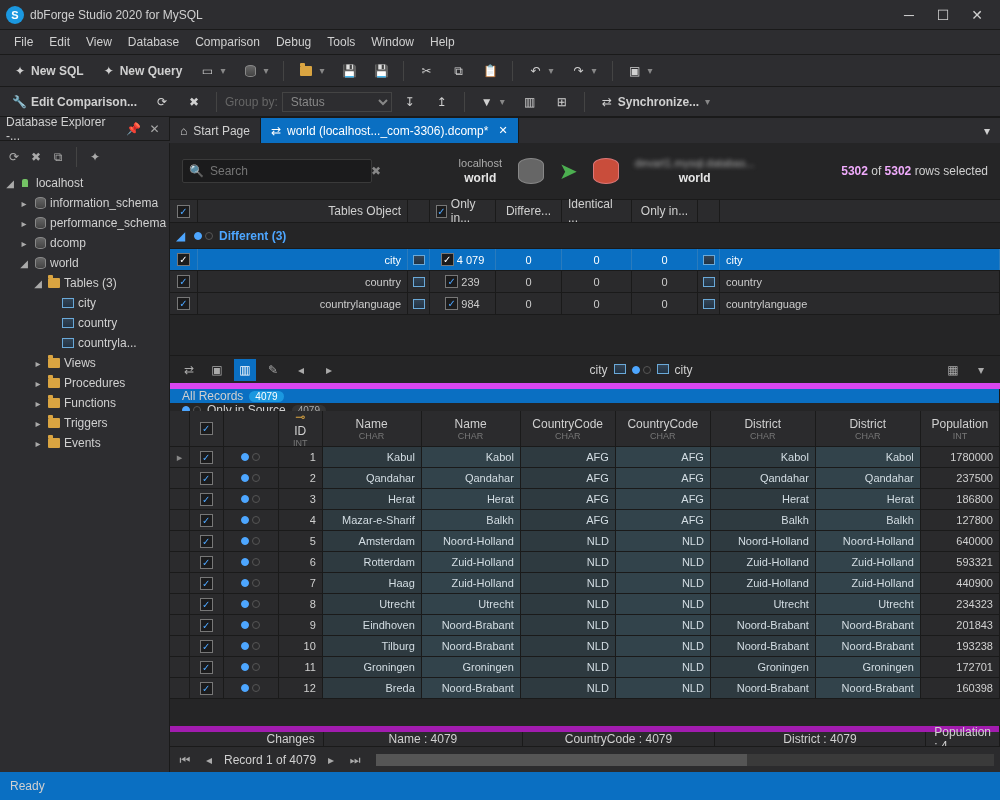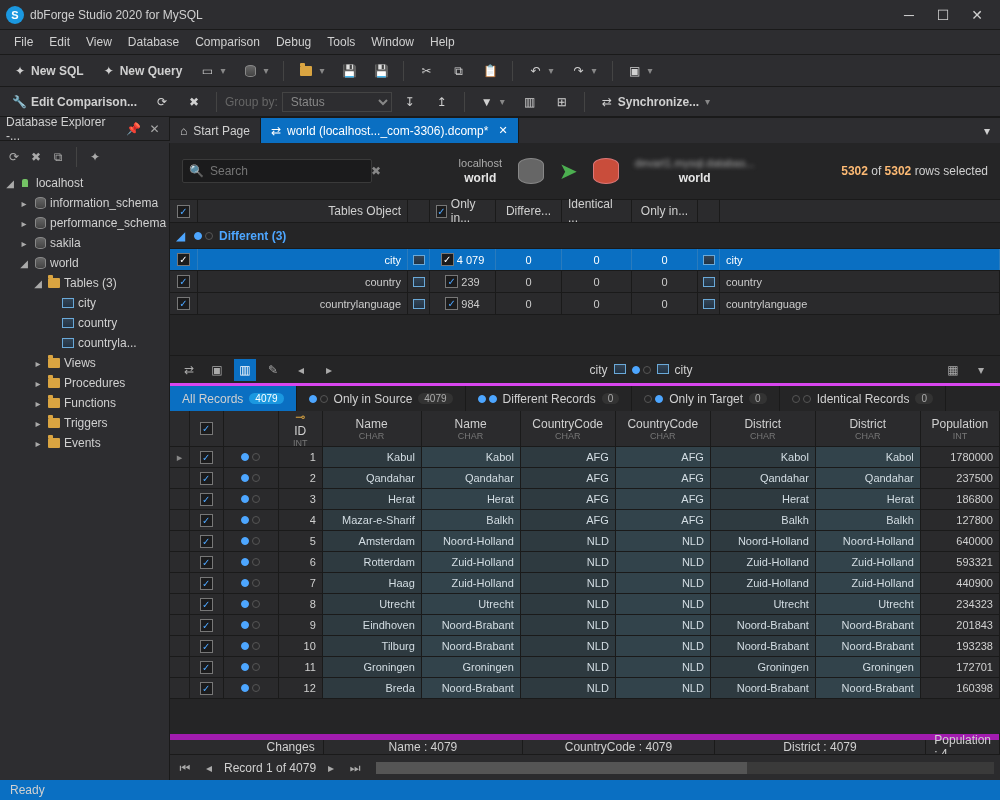--- a/index.html
+++ b/index.html
@@ -46,40 +46,40 @@
 .search-box input { flex:1; background:transparent; border:none; outline:none; color:#ec4899; }
 .search-box .si { color:#888; }
 .db-pair { flex:1; display:flex; align-items:center; justify-content:center; gap:16px; }
 .db-side { display:flex; flex-direction:column; align-items:center; gap:2px; }
 .db-side .srv { color:#aaa; font-size:11px; }
 .db-side .dbn { font-weight:bold; color:#e6e6e6; font-size:12px; }
 .cyl { width:26px; height:26px; border-radius:13px/7px; background:#666; border:1px solid #888; }
 .cyl.tgt { background:#c94d3b; border-color:#d77; }
 .arrow-r { color:#4caf50; font-size:20px; font-weight:bold; }
 .rowstat { white-space:nowrap; color:#bbb; }
-.rowstat b { color:#fdba74; }
+.rowstat b { color:#f0abfc; }
 .grid-head { display:flex; height:24px; background:#2b2b2d; border-top:1px solid #1a1a1a; border-bottom:1px solid #1a1a1a; align-items:center; }
 .gh-cell { border-right:1px solid #1a1a1a; padding:0 6px; height:100%; display:flex; align-items:center; color:#bbb; font-size:11px; }
 .chk { width:13px; height:13px; border:1px solid #777; background:#1b1b1c; display:inline-flex; align-items:center; justify-content:center; font-size:10px; color:#4da6ff; }
 .group-row { height:26px; display:flex; align-items:center; background:#252526; padding-left:6px; gap:6px; border-bottom:1px solid #1a1a1a; }
 .group-row .gtw { width:12px; color:#4da6ff; }
 .group-row .gtxt { color:#4da6ff; font-weight:700; }
 .dots { display:flex; gap:3px; }
 .dot { width:8px; height:8px; border-radius:50%; border:1px solid #555; }
 .dot.f { background:#4da6ff; border-color:#4da6ff; }
 .comp-row { height:22px; display:flex; align-items:center; background:#2a2a2c; border-bottom:1px solid #1a1a1a; }
 .comp-row.sel { background:#0a6fc2; }
 .comp-row.sel .cc, .comp-row.sel span { color:#fff; }
 .cc { border-right:1px solid #1a1a1a; height:100%; display:flex; align-items:center; padding:0 6px; color:#ccc; font-size:11px; }
 .comp-row.sel .cc { border-right-color:#2a7bbd; }
 .mirror-bar { height:28px; background:#252526; border-top:1px solid #1a1a1a; display:flex; align-items:center; padding:0 8px; gap:6px; }
 .mirror-bar .mbtn { width:22px; height:22px; display:flex; align-items:center; justify-content:center; color:#aaa; border:1px solid transparent; }
 .mirror-bar .mbtn.active { background:#0a6fc2; color:#fff; border-color:#0a6fc2; }
 .mirror-bar .center { flex:1; display:flex; justify-content:center; align-items:center; gap:6px; color:#ccc; }
-.filter-bar { height:28px; display:flex; align-items:stretch; border-top:3px solid #d946ef; background:#252526; }
+.filter-bar { height:28px; display:flex; align-items:stretch; border-top:6px solid #d946ef; background:#252526;flex-direction:column; }
 .ftab { display:flex; align-items:center; gap:6px; padding:0 12px; border-right:1px solid #1a1a1a; color:#ccc; }
 .ftab.active { background:#0a6fc2; color:#fff; }
 .ftab .cnt { background:#1b98e0; color:#fff; border-radius:8px; padding:0 6px; font-size:10px; }
 .ftab .cnt.dark { background:#333; color:#aaa; }
 .ftab .dts { display:flex; gap:3px; }
 .data-grid { flex:1; overflow:hidden; display:flex; flex-direction:column; background:#252526; }
 .dg-head { display:flex; height:36px; background:#2b2b2d; border-bottom:1px solid #1a1a1a; }
 .dg-hc { border-right:1px solid #1a1a1a; display:flex; flex-direction:column; align-items:center; justify-content:center; color:#bbb; font-size:11px; }
 .dg-hc .sub { font-size:9px; color:#777; }
 .dg-body { flex:1; overflow:auto; }
@@ -87,21 +87,21 @@
 .dg-c { border-right:1px solid #1a1a1a; display:flex; align-items:center; padding:0 6px; font-size:11px; }
 .dg-c.num { justify-content:flex-end; color:#d0d0d0; background:#2a2a2c; }
 .dg-c.txt { justify-content:flex-end; background:#2e3a40; color:#d3dde3; }
 .dg-c.txt2 { justify-content:flex-end; background:#32434b; color:#d3dde3; }
 .dg-c.ck { justify-content:center; background:#2a2a2c; }
 .dg-c.rh { background:#2b2b2d; width:20px; justify-content:center; color:#888; }
 .summary-row { height:20px; display:flex; align-items:center; background:#2b2b2d; border-top:6px solid #a21caf; font-size:11px; color:#bbb; }
 .summary-row .sc { padding:0 8px; border-right:1px solid #1a1a1a; }
 .nav-row { height:26px; display:flex; align-items:center; background:#2b2b2d; border-top:1px solid #1a1a1a; padding:0 6px; gap:6px; }
 .nav-row .nbtn { width:18px; text-align:center; color:#aaa; }
-.status-bar { height:20px; background:#0a6fc2; display:flex; align-items:center; padding:0 10px; color:#fff; }
+.status-bar { height:28px; background:#0a6fc2; display:flex; align-items:center; padding:0 10px; color:#fff; }
 
 .w-chk{width:28px;justify-content:center}
 .w-src{width:210px;justify-content:flex-end}
 .w-only{width:66px;justify-content:center}
 .w-diff{width:66px;justify-content:center}
 .w-ident{width:70px;justify-content:center}
 .w-tgt{flex:1}
 .w-ic{width:22px;justify-content:center;padding:0}
 
 .dw-rh{width:20px}
@@ -285,21 +285,21 @@
           <span class="tic">
             <span class="db-ic"></span>
           </span>
           <span>performance_schema</span>
         </div>
         <div class="tree-row" style="padding-left: 18px;">
           <span class="tw">▸</span>
           <span class="tic">
             <span class="db-ic"></span>
           </span>
-          <span>sakila</span>
+          <span>dcomp</span>
         </div>
         <div class="tree-row" style="padding-left: 18px;">
           <span class="tw">◢</span>
           <span class="tic">
             <span class="db-ic"></span>
           </span>
           <span>world</span>
         </div>
         <div class="tree-row" style="padding-left: 32px;">
           <span class="tw">◢</span>

